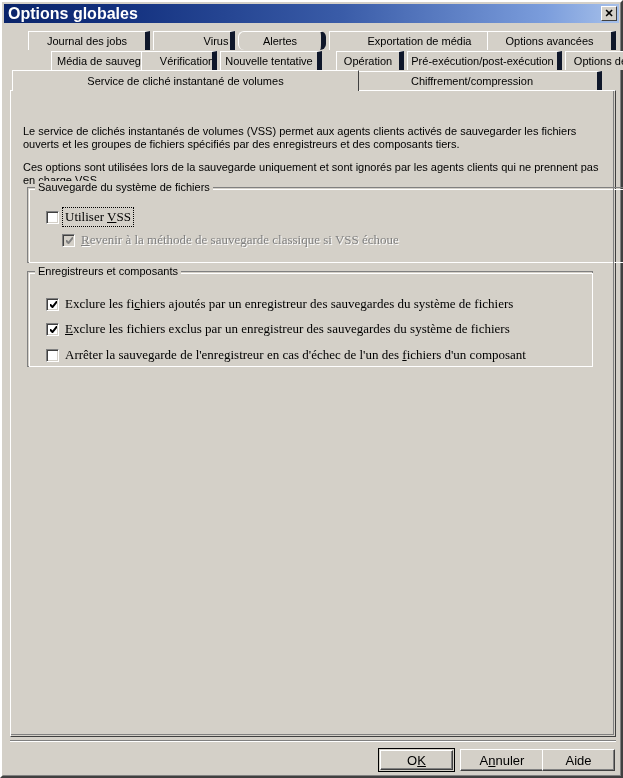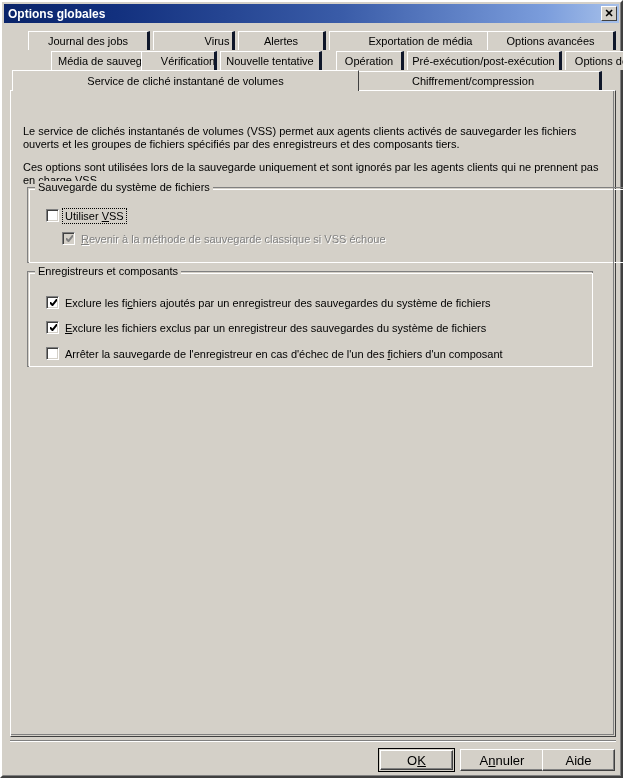--- a/index.html
+++ b/index.html
@@ -45,21 +45,21 @@
     left: 2px; top: 2px;
     width: 615px;
     height: 19px;
     background: linear-gradient(to right, #0a246a 0%, #12307e 18%, #3a5ca8 55%, #7b9ddc 88%, #a6c0ea 100%);
     display: flex;
     align-items: center;
   }
   .title-text {
     color: #ffffff;
     font-weight: bold;
-    font-size: 12px;
+    font-size: 16px;
     margin-left: 4px;
     letter-spacing: 0px;
     white-space: nowrap;
   }
   .title-buttons {
     margin-left: auto;
     margin-right: 2px;
     display: flex;
   }
   .titlebtn {
@@ -104,21 +104,21 @@
   .tabrow.r2 { top: 20px; }
   .tabrow.r3 { top: 40px; }
 
   .tab {
     position: absolute;
     top: 1px;
     height: 19px;
     background: #d4d0c8;
     border-left: 1px solid #ffffff;
     border-top: 1px solid #ffffff;
-    border-right: 3px solid #0f172a;
+    border-right: 5px solid #0f172a;
     box-sizing: border-box;
     display: flex;
     align-items: center;
     justify-content: center;
     font-size: 11px;
     color: #000000;
     white-space: nowrap;
     cursor: default;
     overflow: hidden;
   }
@@ -227,24 +227,25 @@
   .cbbox.disabled { background: #d4d0c8; }
   .cbbox .tick {
     position: absolute;
     left: 2px;
     top: -1px;
     width: 9px;
     height: 13px;
   }
   .cblabel {
     margin-left: 6px;
-    font-size: 11px;
+    font-size: 13px;
     color: #000000;
     white-space: nowrap;
     position: relative;
+    font-family: Liberation Serif, serif;
   }
   .cblabel.disabled { color: #808080; text-shadow: 1px 1px 0 #ffffff; }
   .cblabel.focused {
     outline: 1px dotted #000000;
     outline-offset: 1px;
     padding: 0 1px;
     margin-left: 5px;
   }
   .acc { text-decoration: underline; }
 
@@ -325,21 +326,21 @@
   </div>
 
   <div class="tabcontrol">
     <div class="tabrow r1">
         <div class="tab" style="left: 18px; width: 122px;">
           <span>Journal des jobs</span>
         </div>
         <div class="tab" style="left: 143px; width: 82px; padding-left: 48px;">
           <span>Virus</span>
         </div>
-        <div class="tab" style="left: 228px; width: 88px;">
+        <div class="tab" style="left: 228px; width: 88px; border-radius: 6px;">
           <span>Alertes</span>
         </div>
         <div class="tab" style="left: 319px; width: 185px;">
           <span>Exportation de média</span>
         </div>
         <div class="tab" style="left: 477px; width: 129px;">
           <span>Options avancées</span>
         </div>
       </div>
     <div class="tabrow r2">

